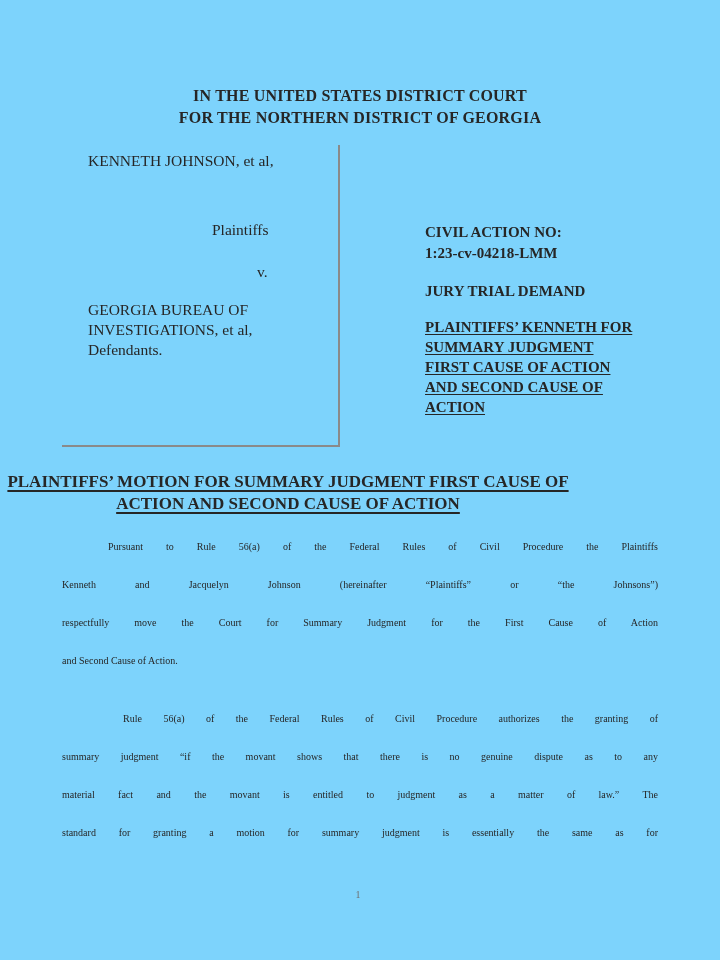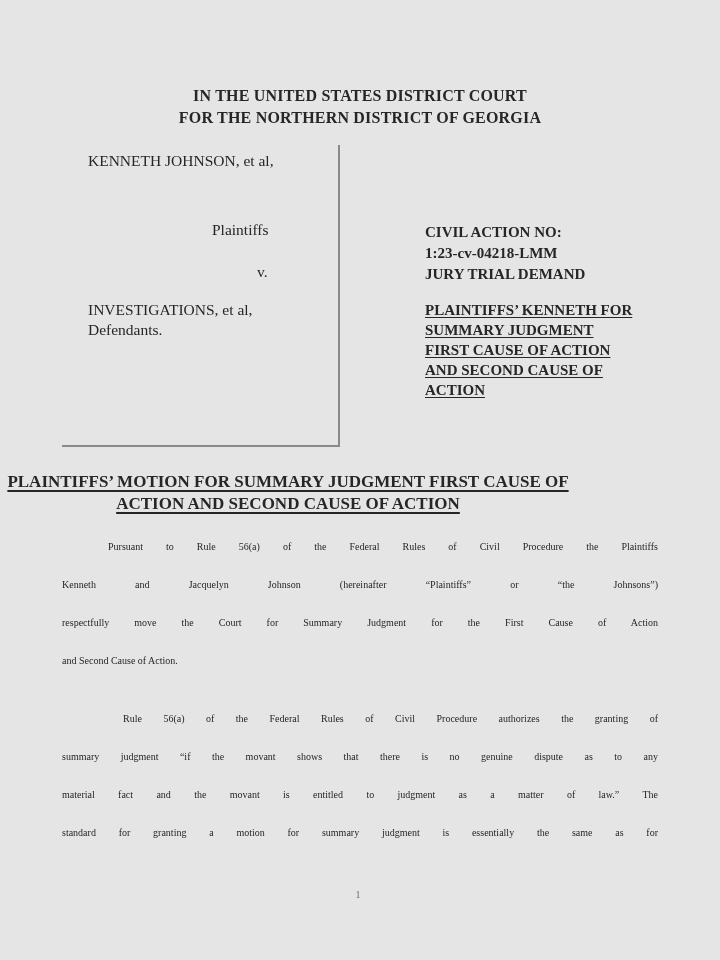--- a/index.html
+++ b/index.html
@@ -1,20 +1,20 @@
 <!DOCTYPE html>
 <html><head>
 <meta charset="utf-8">
 <style>
   html, body { margin: 0; padding: 0; background: #ffffff; }
   .page {
     position: relative;
     width: 720px;
     height: 960px;
-    background: #e5e5e5;
+    background: #7dd3fc;
     font-family: "Liberation Serif", "DejaVu Serif", serif;
     color: #262626;
     overflow: hidden;
   }
 
   
   .court-header {
     position: absolute;
     top: 85px; left: 0; width: 720px;
     text-align: center;
@@ -39,21 +39,21 @@
   .cap-defendant      { position: absolute; top: 155px; left: 26px; line-height: 20px; }
 
   
   .right-col {
     position: absolute;
     top: 222px; left: 425px; width: 240px;
     font-size: 15px;
     line-height: 21px;
     font-weight: bold;
   }
-  .right-block-jury { }
+  .right-block-jury { margin-top: 17px; }
   .motion-title { margin-top: 15px; line-height: 20px; }
   .motion-title .mline { text-decoration: underline; text-underline-offset: 2px; }
 
   
   .main-heading {
     position: absolute;
     top: 471px; left: 0; width: 576px;
     text-align: center;
     font-weight: bold;
     font-size: 17px;
@@ -92,20 +92,21 @@
   <div class="court-header">
     <div>IN THE UNITED STATES DISTRICT COURT</div>
     <div>FOR THE NORTHERN DISTRICT OF GEORGIA</div>
   </div>
 
   <div class="caption-box">
     <div class="cap-plaintiff-name">KENNETH JOHNSON, et al,</div>
     <div class="cap-plaintiff-role">Plaintiffs</div>
     <div class="cap-versus">v.</div>
     <div class="cap-defendant">
+      <div>GEORGIA BUREAU OF</div>
       <div>INVESTIGATIONS, et al,</div>
       <div>Defendants.</div>
     </div>
   </div>
 
   <div class="right-col">
     <div>
       <div>CIVIL ACTION NO:</div>
       <div>1:23-cv-04218-LMM</div>
     </div>

